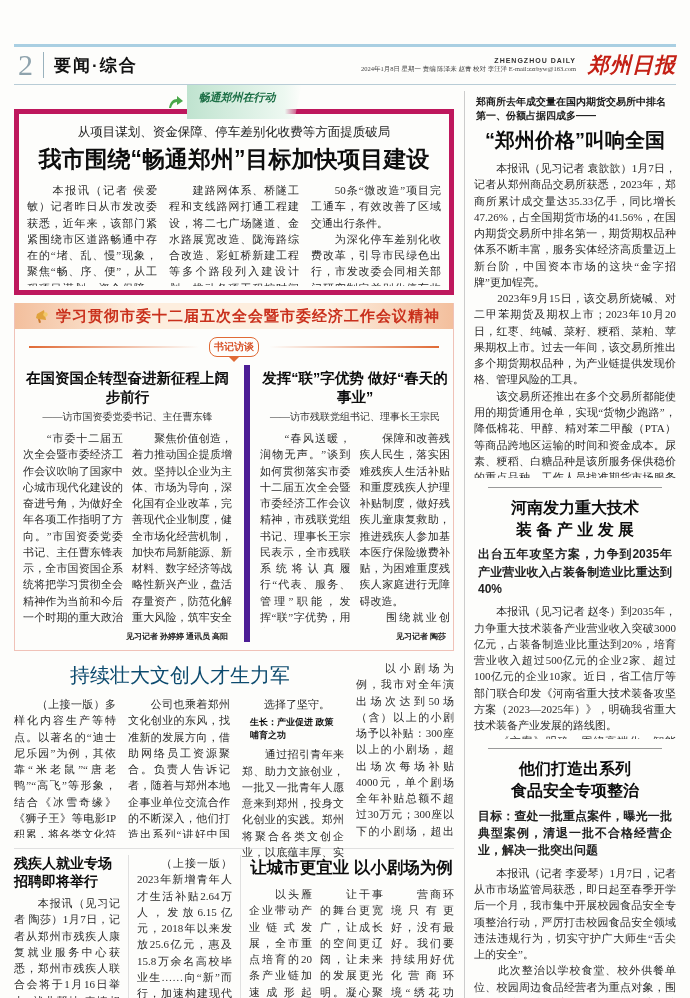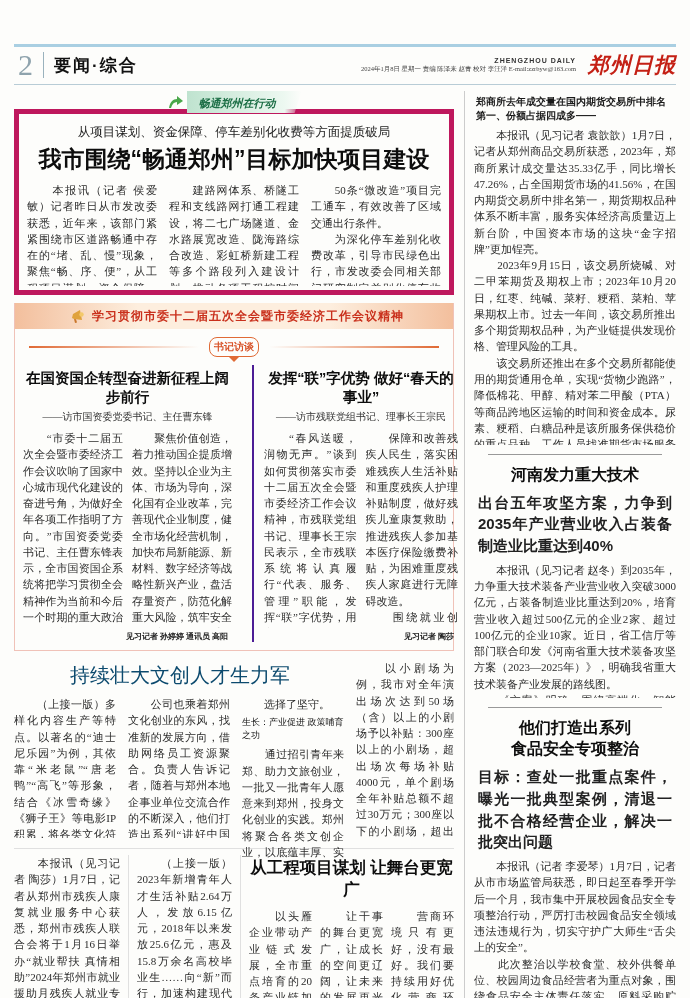--- a/index.html
+++ b/index.html
@@ -25,74 +25,74 @@
   
   .content { display:flex; margin:6px 14px 0; }
   .left-region { width:440px; }
   .right-region { width:222px; margin-left:10px; padding-left:9px; border-left:1px solid #ccc; }
 
   .body-text { font-size:11px; line-height:1.48; text-align:justify; white-space:pre-line; color:#2b2b2b; overflow:hidden; }
 
   
   .green-banner { display:flex; justify-content:center; align-items:center; height:18px; position:relative; top:2px; }
   .green-arrow { margin-right:4px; }
-  .green-strip { background:linear-gradient(90deg,#bfe3cf,#edf8f1 85%,transparent); clip-path:polygon(0 0,100% 0,94% 100%,0 100%); padding:2px 26px 2px 12px;text-align:center; }
+  .green-strip { background:linear-gradient(90deg,#bfe3cf,#edf8f1 85%,transparent); clip-path:polygon(0 0,100% 0,94% 100%,0 100%); padding:2px 26px 14px 12px;text-align:center; }
   .green-strip span { font-size:11px; font-weight:bold; font-style:italic; color:#1b6e45; font-family:"Liberation Sans",sans-serif; }
   .lead-box { border:5px solid #be185d; padding:6px 8px 4px; }
   .lead-kicker { text-align:center; font-size:12.5px; color:#222; margin:4px 0 3px; }
   .lead-headline { text-align:center; font-size:23px; font-weight:bold; color:#0d0d0d; font-family:"Liberation Sans",sans-serif; margin-bottom:7px; }
   .cols3 { display:flex; gap:12px; }
   .cols3 .col { width:136px; height:104px; }
 
   
   .campaign-box { border:1px solid #f0c2b8; border-top:none; margin-top:8px; }
   .red-banner { height:26px; display:flex; align-items:center; justify-content:center;
     background:linear-gradient(90deg,#f3bf9d,#fdeede 28%,#fdeede 72%,#f3bf9d); }
-  .red-banner span { font-size:12px; font-weight:bold; color:#c9301c; letter-spacing:1px; font-family:"Liberation Sans",sans-serif; margin-left:6px; }
+  .red-banner span { font-size:15px; font-weight:bold; color:#c9301c; letter-spacing:1px; font-family:"Liberation Sans",sans-serif; margin-left:6px; }
   .tag-row { display:flex; align-items:center; margin:8px 14px 4px; }
   .tag-line { flex:1; height:2px; background:linear-gradient(90deg,transparent,#e06a35); }
   .tag-line.rev { background:linear-gradient(90deg,#e06a35,transparent); }
   .tag-pill { position:relative; border:1.5px solid #e06a35; border-radius:8px; color:#d8542a; font-size:10px; font-weight:bold; padding:2px 4px; margin:0 10px; font-family:"Liberation Sans",sans-serif; }
   .tag-pill::after { content:""; position:absolute; left:18px; bottom:-6px; border:6px solid transparent; border-top-color:#e06a35; border-bottom:0; }
   .interviews { display:flex; padding:4px 8px 8px; }
   .interview { width:212px; }
-  .interview + .interview { border-left:2px solid #4c1d95; padding-left:10px; margin-left:20px; width:206px; }
+  .interview + .interview { border-left:6px solid #4c1d95; padding-left:10px; margin-left:12px; width:206px; }
   .int-headline { text-align:center; font-size:14.5px; font-weight:bold; color:#0d0d0d; font-family:"Liberation Sans",sans-serif; margin:4px 0 3px; }
   .int-subhead { text-align:center; font-size:10px; color:#333; margin-bottom:6px; }
   .cols2 { display:flex; gap:9px; }
   .cols2 .col { width:100px; height:198px; }
   .byline { text-align:right; font-size:8px; font-weight:bold; margin-top:3px; padding-right:4px; }
 
   
   .wenchuang { display:flex; gap:10px; margin-top:9px; }
   .wc-main { width:332px; }
   .wc-headline { text-align:center; font-size:20px; font-weight:normal; font-family:"Liberation Sans",sans-serif; color:#0c4a6e; margin:2px 0 7px; }
   .wc-cols { display:flex; gap:12px; }
   .wc-cols .col { width:102px; height:142px; }
-  .wc-subhead { font-size:9px; font-weight:normal; color:#111; margin:4px 0; font-family:"Liberation Sans",sans-serif; }
+  .wc-subhead { font-size:9px; font-weight:bold; color:#111; margin:4px 8px; font-family:"Liberation Sans",sans-serif; }
   .wc-col4 { width:98px; height:180px; }
 
   
   .bottom-band { display:flex; gap:8px; margin-top:8px; padding-top:6px; border-top:1px solid #e0e0e0; height:204px; }
   .cj { width:106px; }
   .cj-headline { font-size:14px; font-weight:bold; line-height:1.25; font-family:"Liberation Sans",sans-serif; color:#0d0d0d; margin-bottom:5px; }
   .cj-body { height:156px; }
   .cs-col0 { width:104px; padding-left:8px; border-left:1px solid #e0e0e0; height:198px; }
   .cs-main { width:214px; padding-left:8px; border-left:1px solid #e0e0e0; }
   .cs-headline { text-align:center; font-size:16.5px; font-weight:bold; font-family:"Liberation Sans",sans-serif; color:#0d0d0d; margin:2px 0 7px; }
   .cs-cols { display:flex; gap:8px; }
   .cs-cols .col { width:66px; height:160px; }
 
   
   .rt-kicker { font-size:10px; font-weight:bold; color:#1a1a1a; line-height:1.4; margin:4px 2px 4px; font-family:"Liberation Sans",sans-serif; }
   .rt-headline { text-align:center; font-size:20px; font-weight:bold; color:#0d0d0d; font-family:"Liberation Sans",sans-serif; margin-bottom:6px; }
   .futures-body { height:318px; }
   .hr-sep { border:none; border-top:1px solid #999; margin:9px 14px; }
   .blk-headline { text-align:center; font-size:16px; font-weight:bold; color:#0d0d0d; line-height:1.35; font-family:"Liberation Sans",sans-serif; }
-  .blk-deck { font-size:15px; font-weight:bold; color:#222; line-height:1.45; margin:6px 4px 5px; text-align:justify; font-family:"Liberation Sans",sans-serif; }
+  .blk-deck { font-size:12px; font-weight:bold; color:#222; line-height:1.45; margin:6px 4px 5px; text-align:justify; font-family:"Liberation Sans",sans-serif; }
   .equipment-body { height:136px; }
   .food-body { height:146px; }
 
   svg { display:block; }
 </style>
 </head>
 <body>
 
 <div class="page">
 
@@ -194,57 +194,63 @@
             </div>
           </div>
         </div>
         <div class="wc-col4 body-text">　　以小剧场为例，我市对全年演出场次达到50场（含）以上的小剧场予以补贴：300座以上的小剧场，超出场次每场补贴4000元，单个剧场全年补贴总额不超过30万元；300座以下的小剧场，超出场次每场补贴3000元，单个剧场全年补贴总额不超过20万元。
 　　谈及对自己这五年创业历程的感受，除了自身的努力外，十分感谢郑州对文化产业发展的扶持与鼓励。“小剧场”的改造与上演补贴，为民间艺人搭起了“文艺好搭档”，让台前幕后的演员们的作品有了更多亮相的舞台。
 　　各项补贴政策的落地，让创业人群的获得感十足，正如受访者所说：“郑州让青年文创人才拔节生长。”</div>
       </section>
 
       <section class="bottom-band">
         <article class="cj">
+          <h3 class="cj-headline">
+            <div>残疾人就业专场</div>
+            <div>招聘即将举行</div>
+          </h3>
           <div class="cj-body body-text">　　本报讯（见习记者 陶莎）1月7日，记者从郑州市残疾人康复就业服务中心获悉，郑州市残疾人联合会将于1月16日举办“就业帮扶 真情相助”2024年郑州市就业援助月残疾人就业专场招聘活动，为残疾登记失业人员、有就业愿望和就业能力的就业年龄段残疾人提供精准就业服务。
 　　该招聘活动将于16日9:30—12:00在郑东新区金水东路29号举行，届时将组织多家爱心企业进场招聘，提供客服、保洁、手工制作、电商运营等多种适合残疾人的岗位，求职者可携带身份证、残疾人证前往现场应聘。</div>
         </article>
 
         <div class="cs-col0 body-text">　　（上接一版）2023年新增青年人才生活补贴2.64万人，发放6.15亿元，2018年以来发放25.6亿元，惠及15.8万余名高校毕业生……向“新”而行，加速构建现代化产业体系，2023年1至10月，全市规模以上工业增加值同比增长9.5%，居9个国家中心城市第1位；2023年全市共谋划实施900个工业项目，1至10月全市工业投资同比增长27.1%；1至10月全市新签约亿元以上产业项目金额同比大幅增长。</div>
 
         <article class="cs-main">
-          <h3 class="cs-headline">从工程项目谋划  让舞台更宽广</h3>
+          <h3 class="cs-headline">让城市更宜业  以小剧场为例</h3>
           <div class="cs-cols">
             <div class="col body-text">　　以头雁企业带动产业链式发展，全市重点培育的20条产业链加速成形起势，战略性新兴产业占比持续提升；科技型企业数量快速增长，创新平台梯次布局，打通了知识产权服务“最后一公里”……产业向新、结构向优，发展的基础越来越厚实。</div>
             <div class="col body-text">　　让干事的舞台更宽广，让成长的空间更辽阔，让未来的发展更光明。凝心聚力打通梗阻之处，在你追我赶中争先进位，于千帆竞发的区域竞争态势下赢得主动、赢得未来。
 　　就业是最大的民生，我们要持续把高校毕业生等青年群体就业摆在突出位置，大力实施青年创新创业行动，持续深化“郑聚英才计划”，着力实现广大青年</div>
             <div class="col body-text">　　营商环境只有更好，没有最好。我们要持续用好优化营商环境“绣花功夫”，围绕打造一流的政务环境、市场环境、法治环境、信用环境，为各类经营主体投资兴业营造良好氛围。
 　　环境如水，发展如舟。迈入新的一年，围绕“当好国家队、提升国际化、全面建设现代化河南”总目标，不断提升城市竞争力，行稳致远。</div>
           </div>
         </article>
       </section>
 
     </div>
 
     <div class="right-region">
 
       <article>
         <div class="rt-kicker">郑商所去年成交量在国内期货交易所中排名第一、份额占据四成多——</div>
+        <h2 class="rt-headline">“郑州价格”叫响全国</h2>
         <div class="futures-body body-text">　　本报讯（见习记者 袁歆歆）1月7日，记者从郑州商品交易所获悉，2023年，郑商所累计成交量达35.33亿手，同比增长47.26%，占全国期货市场的41.56%，在国内期货交易所中排名第一，期货期权品种体系不断丰富，服务实体经济高质量迈上新台阶，中国资本市场的这块“金字招牌”更加锃亮。
 　　2023年9月15日，该交易所烧碱、对二甲苯期货及期权上市；2023年10月20日，红枣、纯碱、菜籽、粳稻、菜粕、苹果期权上市。过去一年间，该交易所推出多个期货期权品种，为产业链提供发现价格、管理风险的工具。
 　　该交易所还推出在多个交易所都能使用的期货通用仓单，实现“货物少跑路”，降低棉花、甲醇、精对苯二甲酸（PTA）等商品跨地区运输的时间和资金成本。尿素、粳稻、白糖品种是该所服务保供稳价的重点品种，工作人员找准期货市场服务乡村振兴的关键结合点，稳步推动菜油、花生、尿素、苹果期权，促进农业风险管理工具体系进一步完善。
 　　2023年，该所积极以“保险＋期货”为主题开展“保险＋期货”试点工作，做好“土特产”文章，扩大规模、区域与品种，推动试点工作取得新突破。
 　　据统计，2023年，该所已支持开展“保险＋期货”试点项目35个，覆盖苹果、红枣、花生、甜菜等多个特色优势农产品，总保障规模约4.15亿元，其中财政支持约1.35亿元，承保相关品种种植面积约250.44万亩，共为17.31万农户、118.83万吨现货提供93.44亿元风险保障。
 　　该交易所还多渠道开展境外投资者参与中国市场工作，连续成功举办7届中国（郑州）国际期货论坛，吸引众多来自棉花、甲醇、白糖等“一带一路”国家的意向参与，并与19家境外期货交易所签订合作备忘录，持续完善产品规则吸引更多经营主体参与，提升期货市场运行质量。</div>
       </article>
 
       <hr class="hr-sep">
 
       <article>
         <h2 class="blk-headline">
           <div>河南发力重大技术</div>
+          <div>装 备 产 业 发 展</div>
         </h2>
         <div class="blk-deck">出台五年攻坚方案，力争到2035年产业营业收入占装备制造业比重达到40%</div>
         <div class="equipment-body body-text">　　本报讯（见习记者 赵冬）到2035年，力争重大技术装备产业营业收入突破3000亿元，占装备制造业比重达到20%，培育营业收入超过500亿元的企业2家、超过100亿元的企业10家。近日，省工信厅等部门联合印发《河南省重大技术装备攻坚方案（2023—2025年）》，明确我省重大技术装备产业发展的路线图。
 　　《方案》明确，围绕高端化、智能化、绿色化、服务化方向，实施创新能力提升、产业基础再造、重点领域突破、优质企业培育等攻坚行动，在矿山装备、盾构装备、农机装备、起重装备、输变电装备等优势领域打造一批具有国际竞争力的产业集群。
 　　我省还将支持龙头企业牵头组建创新联合体，引进“高精尖缺”人才，推动技工院校与企业精准对接，定向培养人才，深化军民融合发展，遴选符合条件的民营企业参与军品研制和配套。</div>
       </article>
 
       <hr class="hr-sep">
 
       <article>

